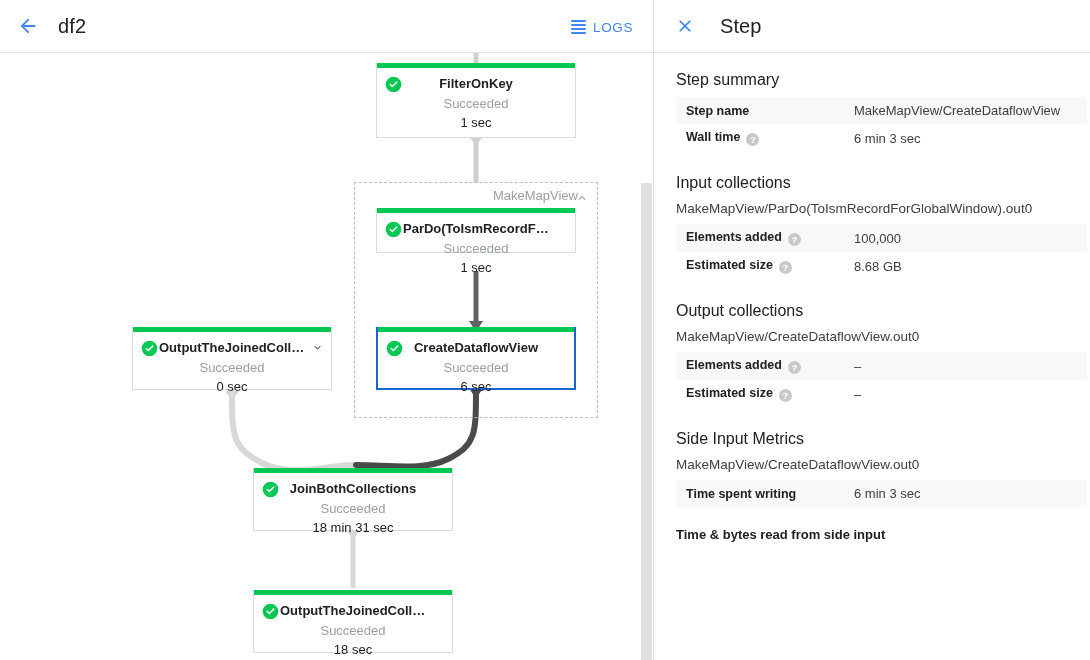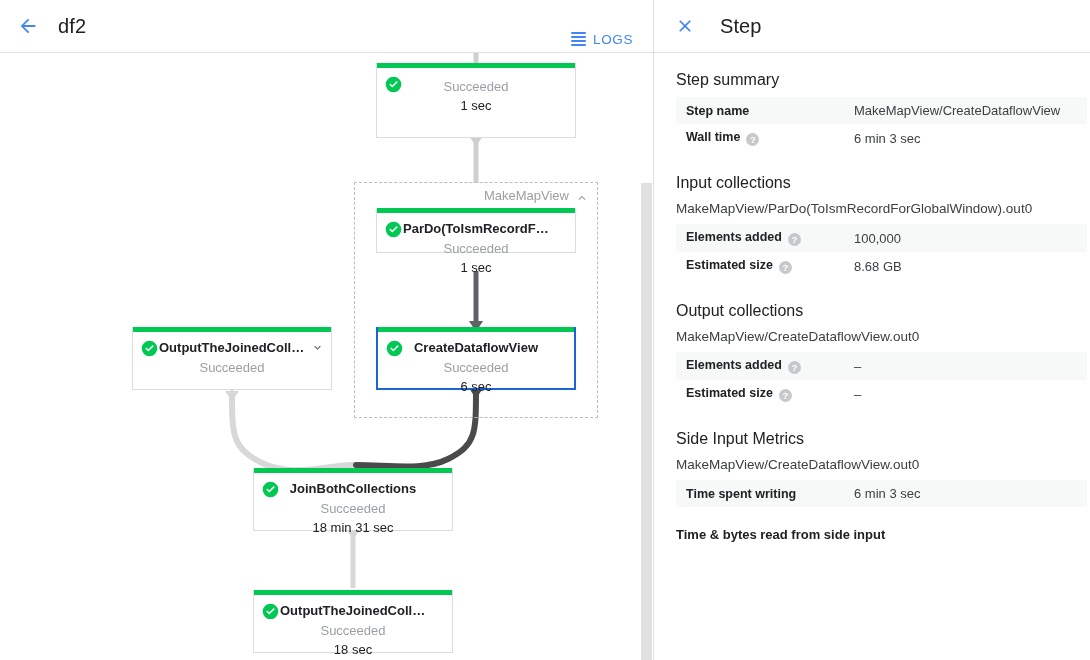--- a/index.html
+++ b/index.html
@@ -31,21 +31,21 @@
     width: 44px; height: 44px; margin-left: 6px;
     display: flex; align-items: center; justify-content: center;
     cursor: pointer; border-radius: 50%;
   }
   .back-btn svg { display: block; }
   .job-title {
     font-size: 20px; color: #202124; margin-left: 8px;
     letter-spacing: .1px; white-space: nowrap;
   }
   .logs-btn {
-    position: absolute; right: 14px; top: 23px;
+    position: absolute; right: 14px; top: 11px;
     height: 32px; display: flex; align-items: center;
     gap: 7px; padding: 0 6px; cursor: pointer;
     color: #4285f4;
   }
   .logs-icon { display: flex; flex-direction: column; gap: 2px; width: 15px; }
   .logs-icon i { display: block; height: 2px; background: #4285f4; border-radius: 1px; }
   .logs-icon i:nth-child(1) { width: 15px; }
   .logs-icon i:nth-child(2) { width: 15px; }
   .logs-icon i:nth-child(3) { width: 15px; }
   .logs-icon i:nth-child(4) { width: 15px; }
@@ -60,21 +60,21 @@
   }
   .graph-svg { position: absolute; left: 0; top: 0; }
 
   
   .group-box {
     position: absolute;
     border: 1px dashed #bdbdbd;
     background: transparent;
   }
   .group-label {
-    position: absolute; right: 28px; top: 5px;
+    position: absolute; right: 19px; top: 5px;
     font-size: 13px; color: #9e9e9e; white-space: nowrap; margin-left: 48px;
   }
   .group-chevron {
     position: absolute; right: 8px; top: 8px;
     width: 14px; height: 14px;
   }
 
   
   .node {
     position: absolute;
@@ -223,20 +223,21 @@
         </svg>
       </div>
 
       <div class="node" style="left:376px; top:10px; width:200px; height:75px;">
         <div class="status-bar"></div>
         <div class="node-body">
           <svg class="node-check" viewBox="0 0 24 24">
             <circle cx="12" cy="12" r="11" fill="#00c853"></circle>
             <path d="M10.3 16.4L6 12.1l1.5-1.5 2.8 2.8 6.2-6.2L18 8.7z" fill="#fff"></path>
           </svg>
+          <div class="node-name">FilterOnKey</div>
           <div class="node-status">Succeeded</div>
           <div class="node-time">1 sec</div>
         </div>
       </div>
 
       <div class="node" style="left:376px; top:155px; width:200px; height:45px;">
         <div class="status-bar"></div>
         <div class="node-body">
           <svg class="node-check" viewBox="0 0 24 24">
             <circle cx="12" cy="12" r="11" fill="#00c853"></circle>
@@ -266,20 +267,21 @@
         <div class="node-body">
           <svg class="node-check" viewBox="0 0 24 24">
             <circle cx="12" cy="12" r="11" fill="#00c853"></circle>
             <path d="M10.3 16.4L6 12.1l1.5-1.5 2.8 2.8 6.2-6.2L18 8.7z" fill="#fff"></path>
           </svg>
           <svg class="node-chevron" viewBox="0 0 24 24">
             <path d="M7.4 8.6L12 13.2l4.6-4.6L18 10l-6 6-6-6z" fill="#5f6368"></path>
           </svg>
           <div class="node-name">OutputTheJoinedCollec</div>
           <div class="node-status">Succeeded</div>
+          <div class="node-time">0 sec</div>
         </div>
       </div>
 
       <div class="node" style="left:253px; top:415px; width:200px; height:63px;">
         <div class="status-bar"></div>
         <div class="node-body">
           <svg class="node-check" viewBox="0 0 24 24">
             <circle cx="12" cy="12" r="11" fill="#00c853"></circle>
             <path d="M10.3 16.4L6 12.1l1.5-1.5 2.8 2.8 6.2-6.2L18 8.7z" fill="#fff"></path>
           </svg>

